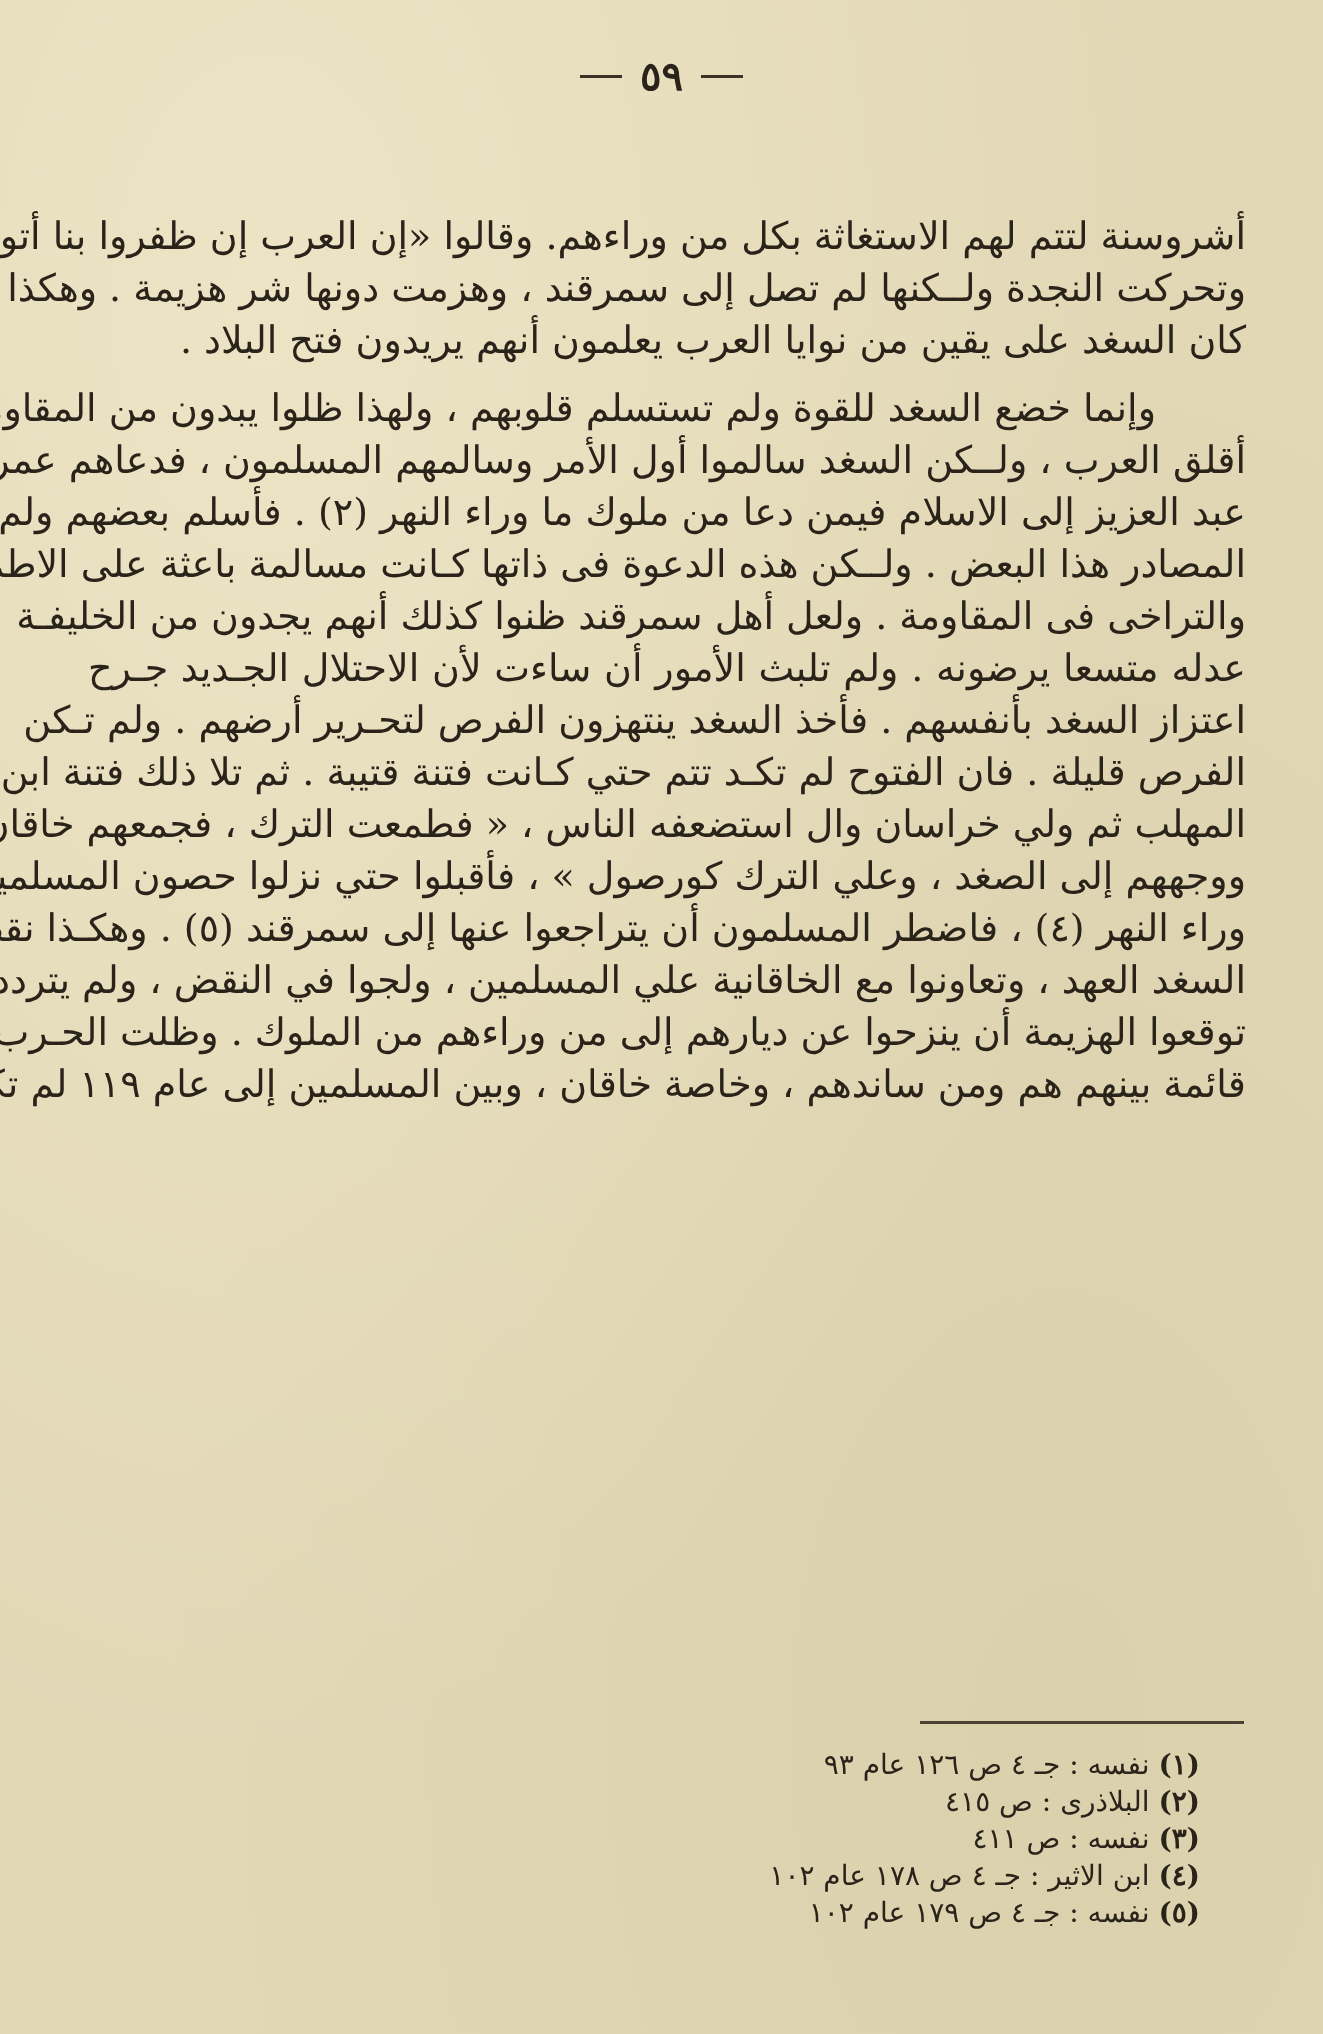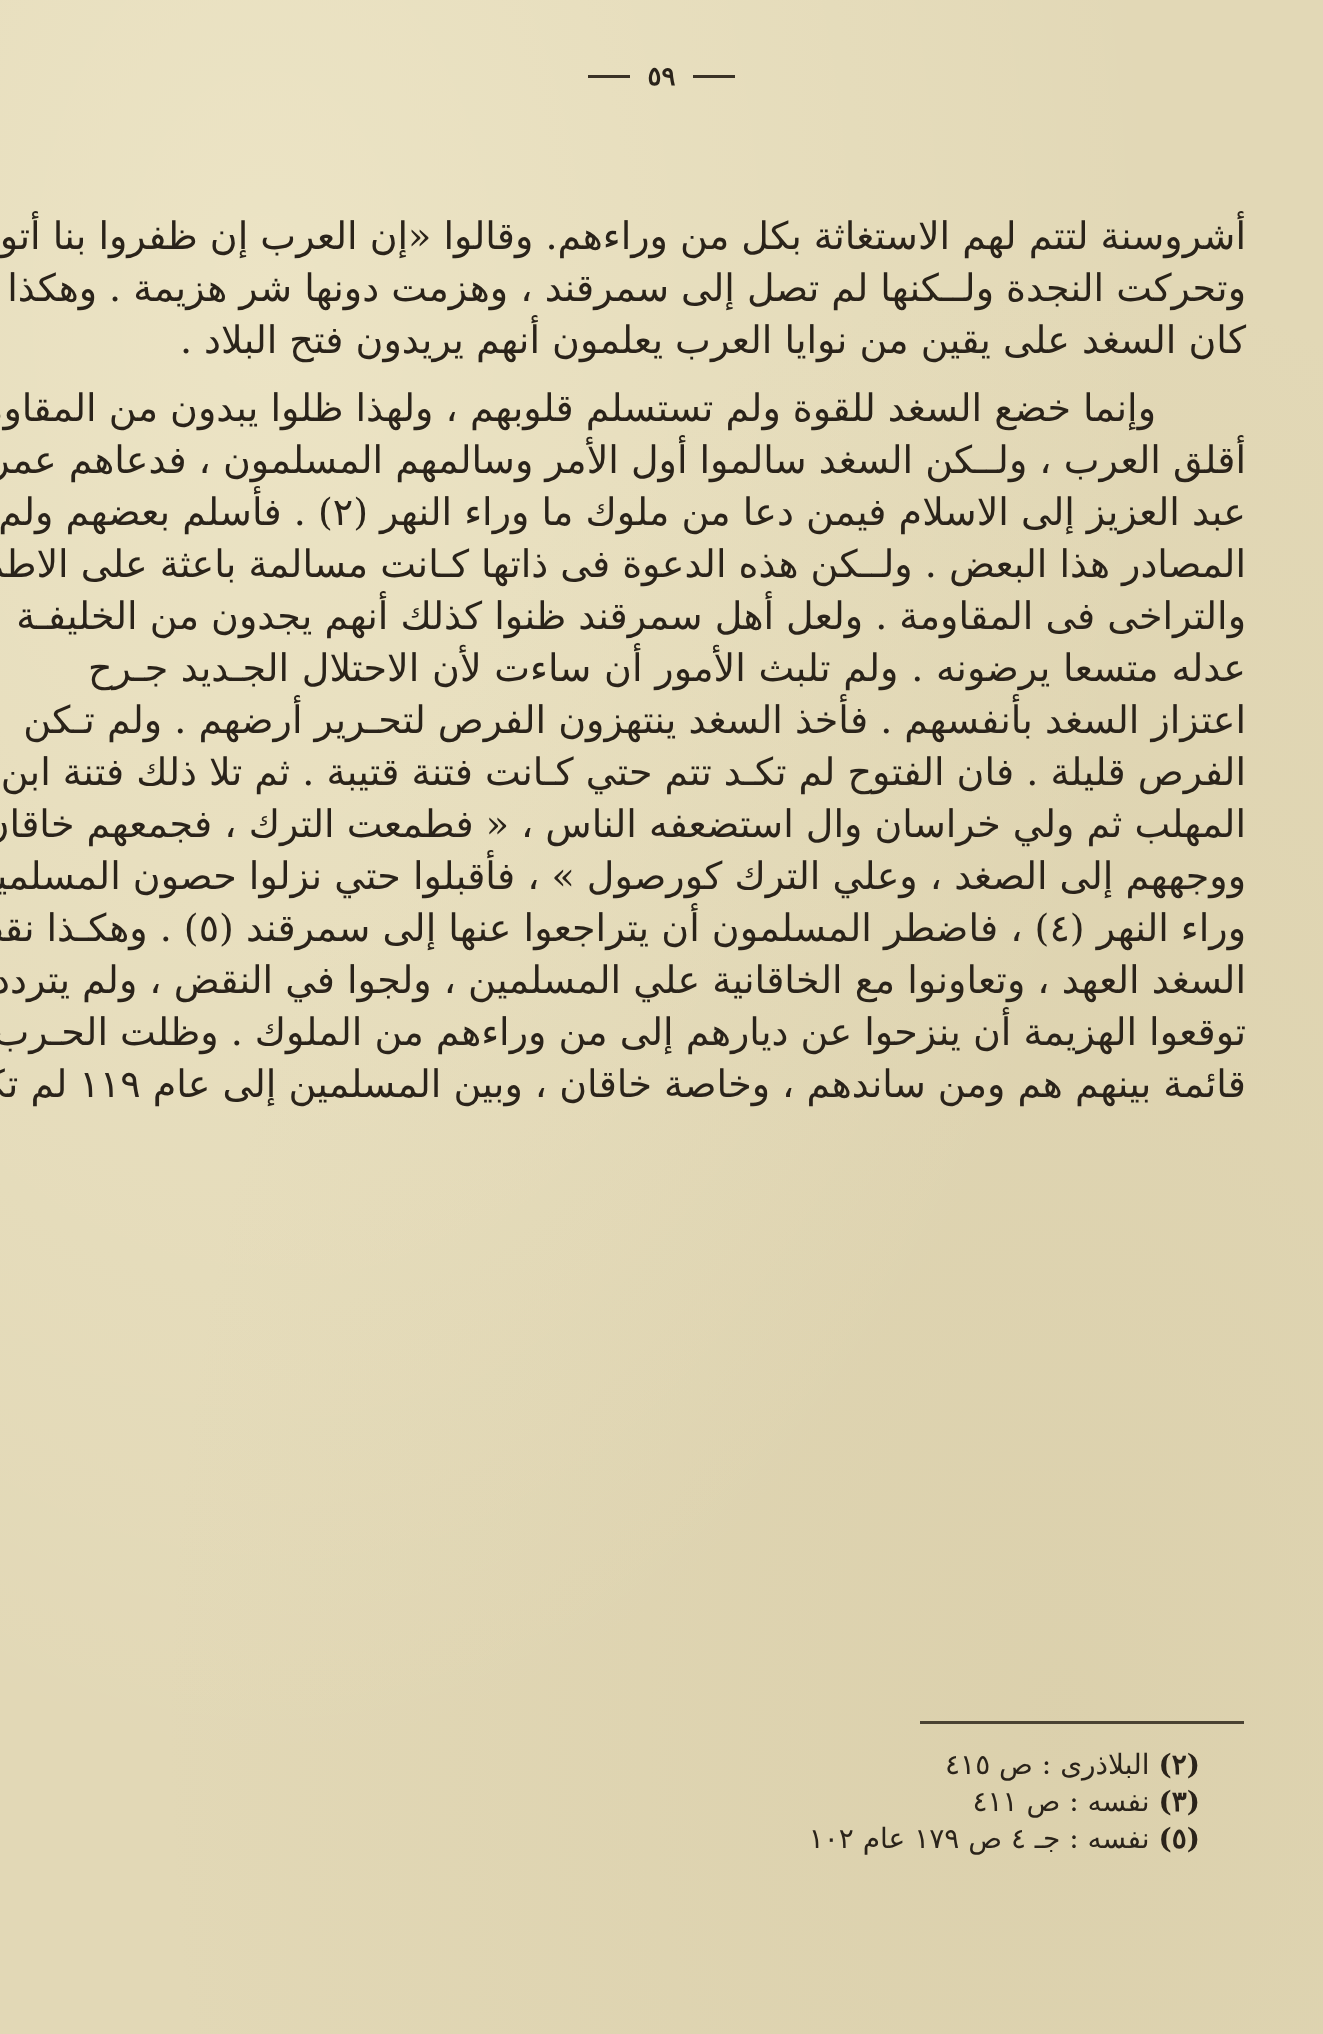--- a/index.html
+++ b/index.html
@@ -27,21 +27,21 @@
       justify-content: center;
       align-items: center;
       gap: 18px;
     }
     .header-rule {
       width: 42px;
       height: 3px;
       background: #3a3226;
     }
     .page-number {
-      font-size: 26px;
+      font-size: 40px;
       font-weight: bold;
       line-height: 36px;
       direction: rtl;
     }
     .body-text {
       position: absolute;
       top: 210px;
       left: 88px;
       width: 1158px;
       direction: rtl;
@@ -128,24 +128,32 @@
     <span class="line">السغد العهد ، وتعاونوا مع الخاقانية علي المسلمين ، ولجوا في النقض ، ولم يترددوا حين</span>
     <span class="line">توقعوا الهزيمة أن ينزحوا عن ديارهم إلى من وراءهم من الملوك . وظلت الحـرب</span>
     <span class="line">قائمة بينهم هم ومن ساندهم ، وخاصة خاقان ، وبين المسلمين إلى عام ١١٩ لم تكد</span>
   </p>
 </div>
 
 <div class="footnote-rule"></div>
 
 <div class="footnotes">
   <span class="footnote">
+    <span class="fn-marker">(١)</span>
+    <span>نفسه : جـ ٤ ص ١٢٦ عام ٩٣</span>
+  </span>
+  <span class="footnote">
     <span class="fn-marker">(٢)</span>
     <span>البلاذرى : ص ٤١٥</span>
   </span>
   <span class="footnote">
     <span class="fn-marker">(٣)</span>
     <span>نفسه : ص ٤١١</span>
   </span>
   <span class="footnote">
+    <span class="fn-marker">(٤)</span>
+    <span>ابن الاثير : جـ ٤ ص ١٧٨ عام ١٠٢</span>
+  </span>
+  <span class="footnote">
     <span class="fn-marker">(٥)</span>
     <span>نفسه : جـ ٤ ص ١٧٩ عام ١٠٢</span>
   </span>
 </div>
 
 </body></html>

